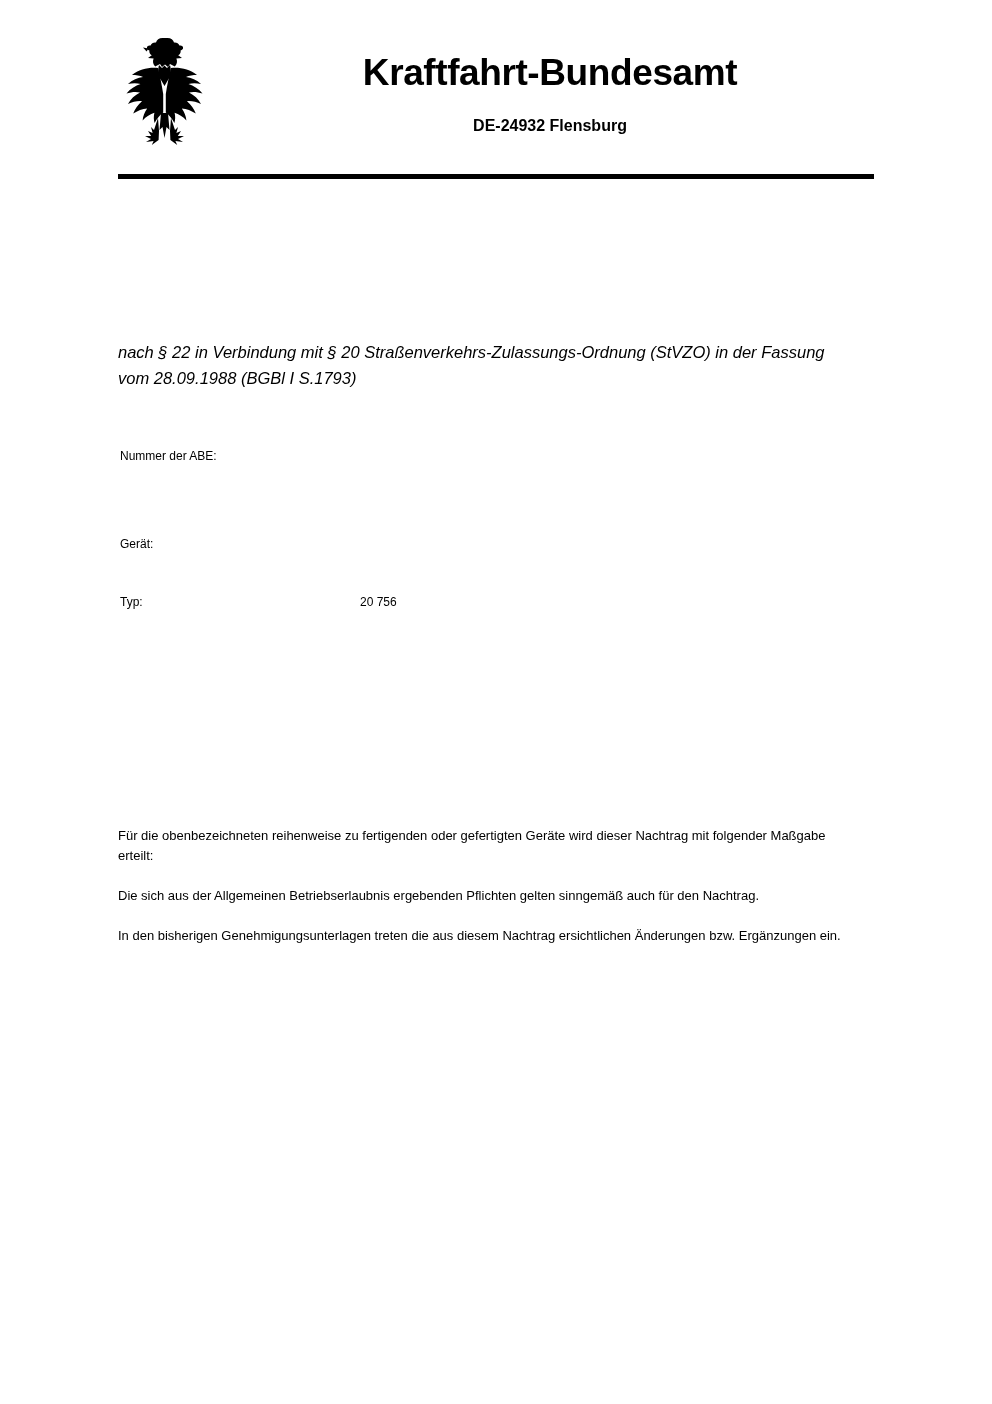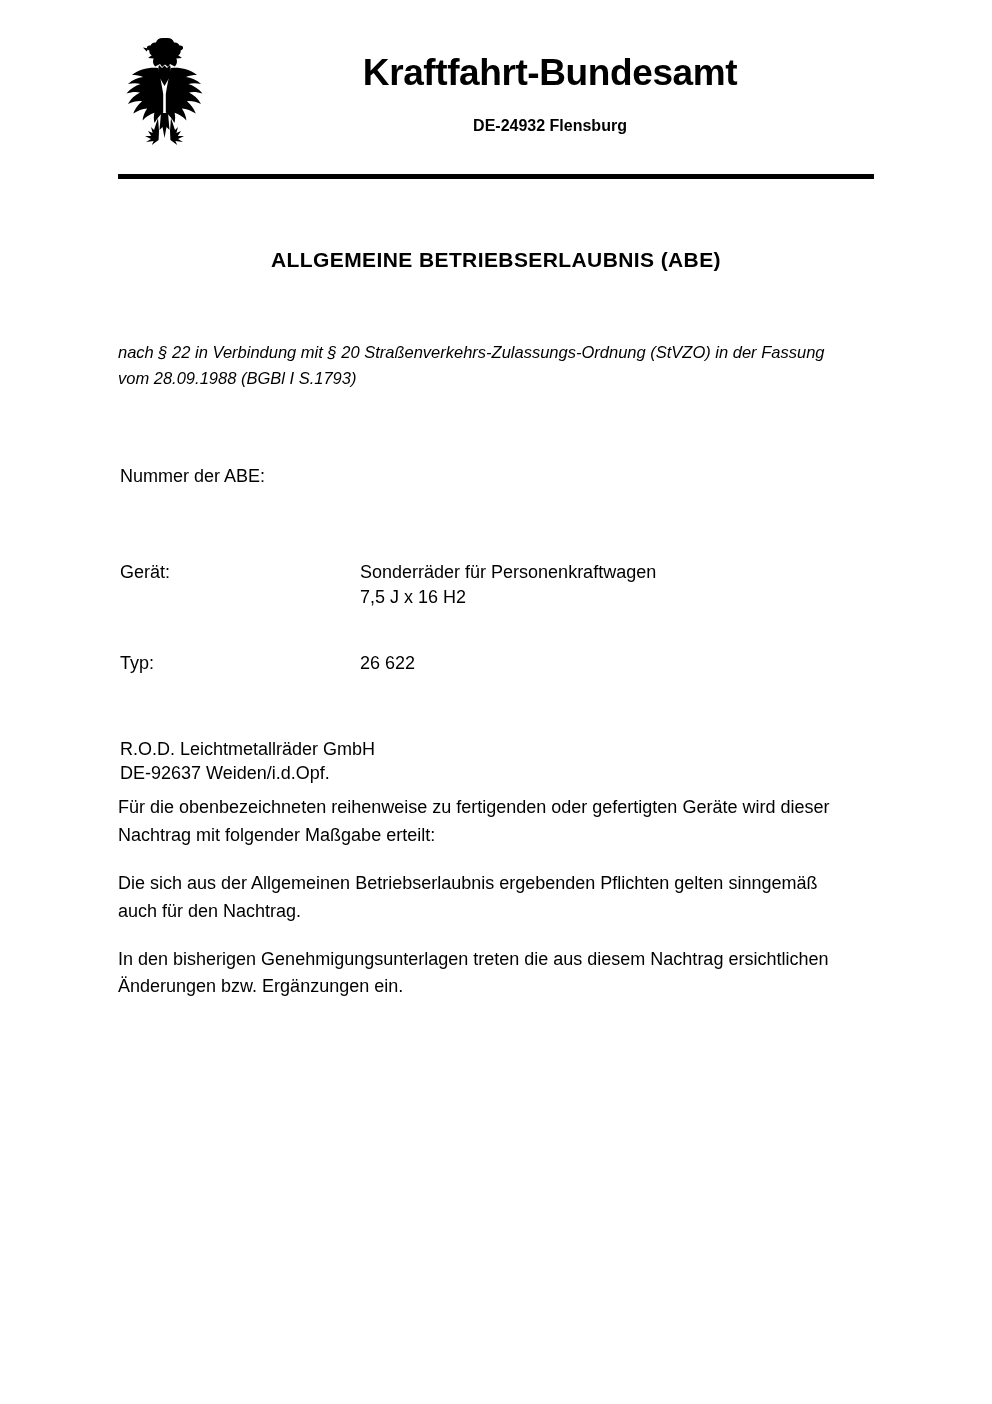--- a/index.html
+++ b/index.html
@@ -87,23 +87,23 @@
     width: 740px;
     font-size: 16.5px;
     line-height: 1.55;
     font-style: italic;
   }
 
   
   .fields {
     position: absolute;
     left: 120px;
-    top: 464px;
+    top: 448px;
     width: 760px;
-    font-size: 18px;
+    font-size: 12px;
     line-height: 1.35;
   }
   .field-row {
     display: flex;
     align-items: flex-start;
   }
   .field-label {
     width: 240px;
     flex: 0 0 240px;
     white-space: pre-line;
@@ -113,23 +113,23 @@
     white-space: pre-line;
   }
   .gap-1 { height: 72px; }
   .gap-2 { height: 42px; }
   .gap-3 { height: 62px; }
 
   
   .body-text {
     position: absolute;
     left: 118px;
-    top: 794px;
+    top: 826px;
     width: 742px;
-    font-size: 18px;
+    font-size: 13px;
     line-height: 1.55;
   }
   .body-text p {
     margin: 0 0 20px 0;
   }
   .body-text p:last-child { margin-bottom: 16px; }
 </style>
 </head>
 <body>
 
@@ -160,50 +160,45 @@
     </div>
 
     <div class="header-titles">
       <div class="org-title">Kraftfahrt-Bundesamt</div>
       <div class="org-city">DE-24932 Flensburg</div>
     </div>
   </div>
 
   <div class="rule"></div>
 
-  <div class="doc-title">ALLGEMEINE  BETRIEBSERLAUBNIS  (ABE)</div>
 
   <div class="legal-basis">nach § 22 in Verbindung mit § 20 Straßenverkehrs-Zulassungs-Ordnung (StVZO) in der Fassung vom 28.09.1988 (BGBl I S.1793)</div>
 
   <div class="fields">
 
     <div class="field-row">
       <div class="field-label">Nummer der ABE:</div>
     </div>
 
     <div class="gap-1"></div>
 
     <div class="field-row">
       <div class="field-label">Gerät:</div>
-      <div class="field-value">Sonderräder für Personenkraftwagen
-7,5 J x 16 H2</div>
     </div>
 
     <div class="gap-2"></div>
 
     <div class="field-row">
       <div class="field-label">Typ:</div>
-      <div class="field-value">26 622</div>
+      <div class="field-value">20 756</div>
     </div>
 
     <div class="gap-3"></div>
 
     <div class="field-row">
-      <div class="field-value">R.O.D. Leichtmetallräder GmbH
-DE-92637 Weiden/i.d.Opf.</div>
     </div>
 
   </div>
 
   <div class="body-text">
     <p>Für die obenbezeichneten reihenweise zu fertigenden oder gefertigten Geräte wird dieser Nachtrag mit folgender Maßgabe erteilt:</p>
     <p>Die sich aus der Allgemeinen Betriebserlaubnis ergebenden Pflichten gelten sinngemäß auch für den Nachtrag.</p>
     <p>In den bisherigen Genehmigungsunterlagen treten die aus diesem Nachtrag ersichtlichen Änderungen bzw. Ergänzungen ein.</p>
   </div>
 

